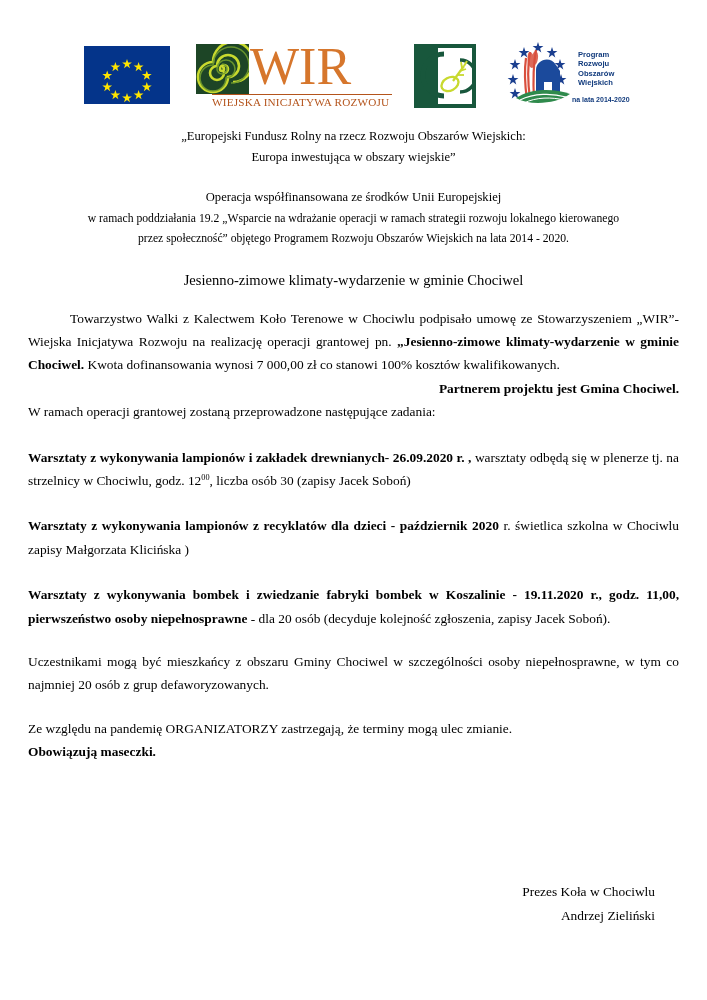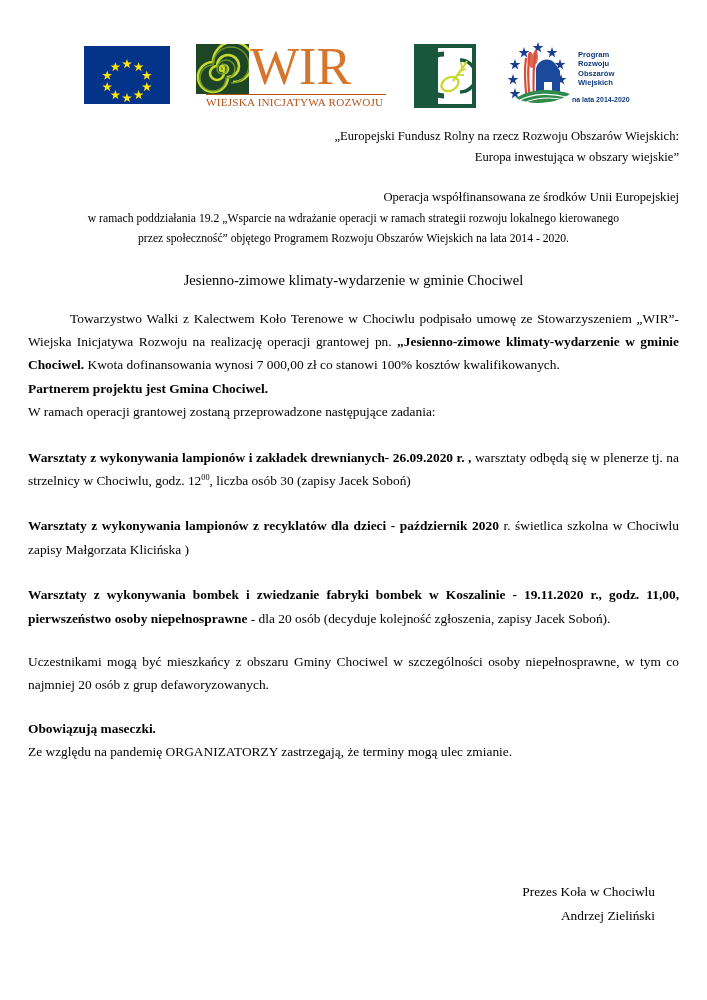--- a/index.html
+++ b/index.html
@@ -67,21 +67,21 @@
     top: -4px;
     font-family: "Liberation Serif", "DejaVu Serif", serif;
     font-size: 52px;
     font-weight: 400;
     letter-spacing: 0px;
     color: #d6762c;
     line-height: 58px;
   }
   .wir-sub {
     position: absolute;
-    left: 10px;
+    left: 16px;
     top: 52px;
     width: 180px;
     font-family: "Liberation Serif", "DejaVu Serif", serif;
     font-size: 11.2px;
     letter-spacing: 0.2px;
     color: #b4541c;
     border-top: 1.2px solid #b4541c;
     padding-top: 1px;
     white-space: nowrap;
   }
@@ -141,21 +141,21 @@
     left: 0;
     top: 126px;
     width: 707px;
     padding: 0 28px;
     box-sizing: border-box;
   }
 
   p { margin: 0; }
 
   .blk-center {
-    text-align: right;
+    text-align: center;
     font-size: 12.6px;
     line-height: 20.5px;
   }
   .blk-center-cond {
     text-align: center;
     font-size: 12.1px;
     line-height: 20.5px;
     transform: scaleX(0.965);
     transform-origin: center top;
   }
@@ -170,21 +170,21 @@
     line-height: 22px;
     margin-top: 20px;
   }
 
   .para {
     font-size: 13.4px;
     line-height: 23.4px;
     text-align: justify;
   }
   .para-center {
-    text-align: left;
+    text-align: right;
   }
   .para-indent {
     text-indent: 42px;
   }
   .b { font-weight: 700; }
   .bu { font-weight: 700; }
   sup {
     font-size: 0.62em;
     vertical-align: super;
     line-height: 0;
@@ -330,22 +330,22 @@
     <div class="spacer-22"></div>
 
     <p class="para"><span class="bu">Warsztaty z wykonywania bombek i zwiedzanie fabryki bombek w Koszalinie - 19.11.2020 r., godz. 11,00, pierwszeństwo osoby niepełnosprawne</span><span> -  dla 20 osób (decyduje kolejność zgłoszenia, zapisy Jacek Soboń).</span></p>
 
     <div class="spacer-20"></div>
 
     <p class="para">Uczestnikami  mogą być mieszkańcy z obszaru Gminy Chociwel w szczególności osoby niepełnosprawne, w tym co najmniej 20 osób z grup defaworyzowanych.</p>
 
     <div class="spacer-20"></div>
 
+    <p class="para">Ze względu na pandemię ORGANIZATORZY zastrzegają, że terminy mogą ulec zmianie.</p>
     <p class="para bu" style="display:inline-block;">Obowiązują maseczki.</p>
-    <p class="para">Ze względu na pandemię ORGANIZATORZY zastrzegają, że terminy mogą ulec zmianie.</p>
 
   </div>
 
   <div class="signature">
     <div>Prezes Koła w Chociwlu</div>
     <div>Andrzej Zieliński</div>
   </div>
 
 </div>
 

